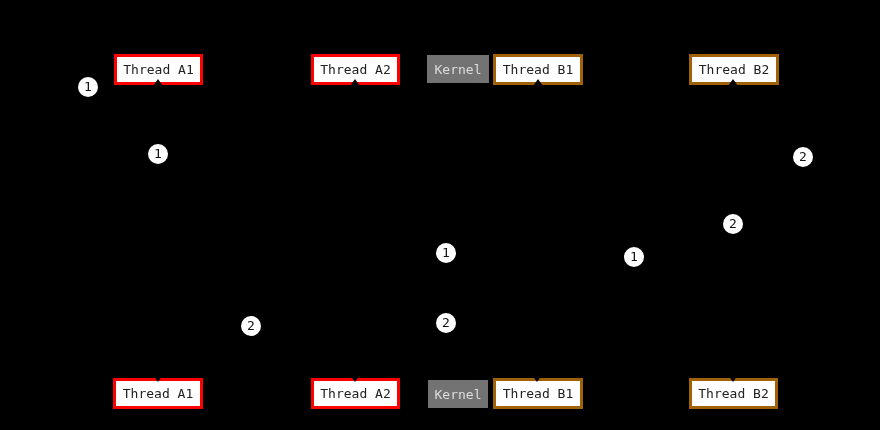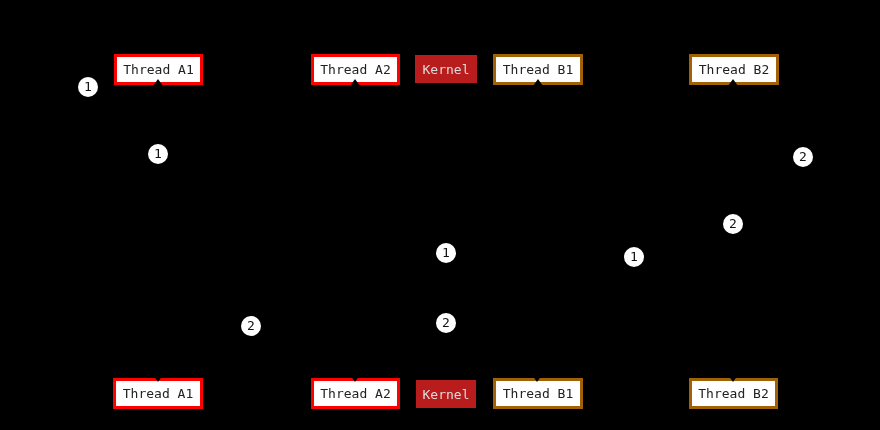--- a/index.html
+++ b/index.html
@@ -23,23 +23,24 @@
     display: flex;
     align-items: center;
     justify-content: center;
     font-size: 13px;
     color: #222222;
     white-space: pre;
   }
   .box.red  { border: 3px solid #ff0000; }
   .box.blue { border: 3px solid #a16207; }
   .box.kernel {
-    background: #b91c1c;
+    background: #737373;
     border: none;
     color: #dddddd;
+    margin-left: 12px;
   }
   
   #t-a1 { left: 114px; top: 54px;  width: 89px; height: 31px; }
   #t-a2 { left: 311px; top: 54px;  width: 89px; height: 31px; }
   #t-k  { left: 415px; top: 55px;  width: 62px; height: 28px; }
   #t-b1 { left: 493px; top: 54px;  width: 90px; height: 31px; }
   #t-b2 { left: 689px; top: 54px;  width: 90px; height: 31px; }
   
   #b-a1 { left: 113px; top: 378px; width: 90px; height: 31px; }
   #b-a2 { left: 311px; top: 378px; width: 89px; height: 31px; }

